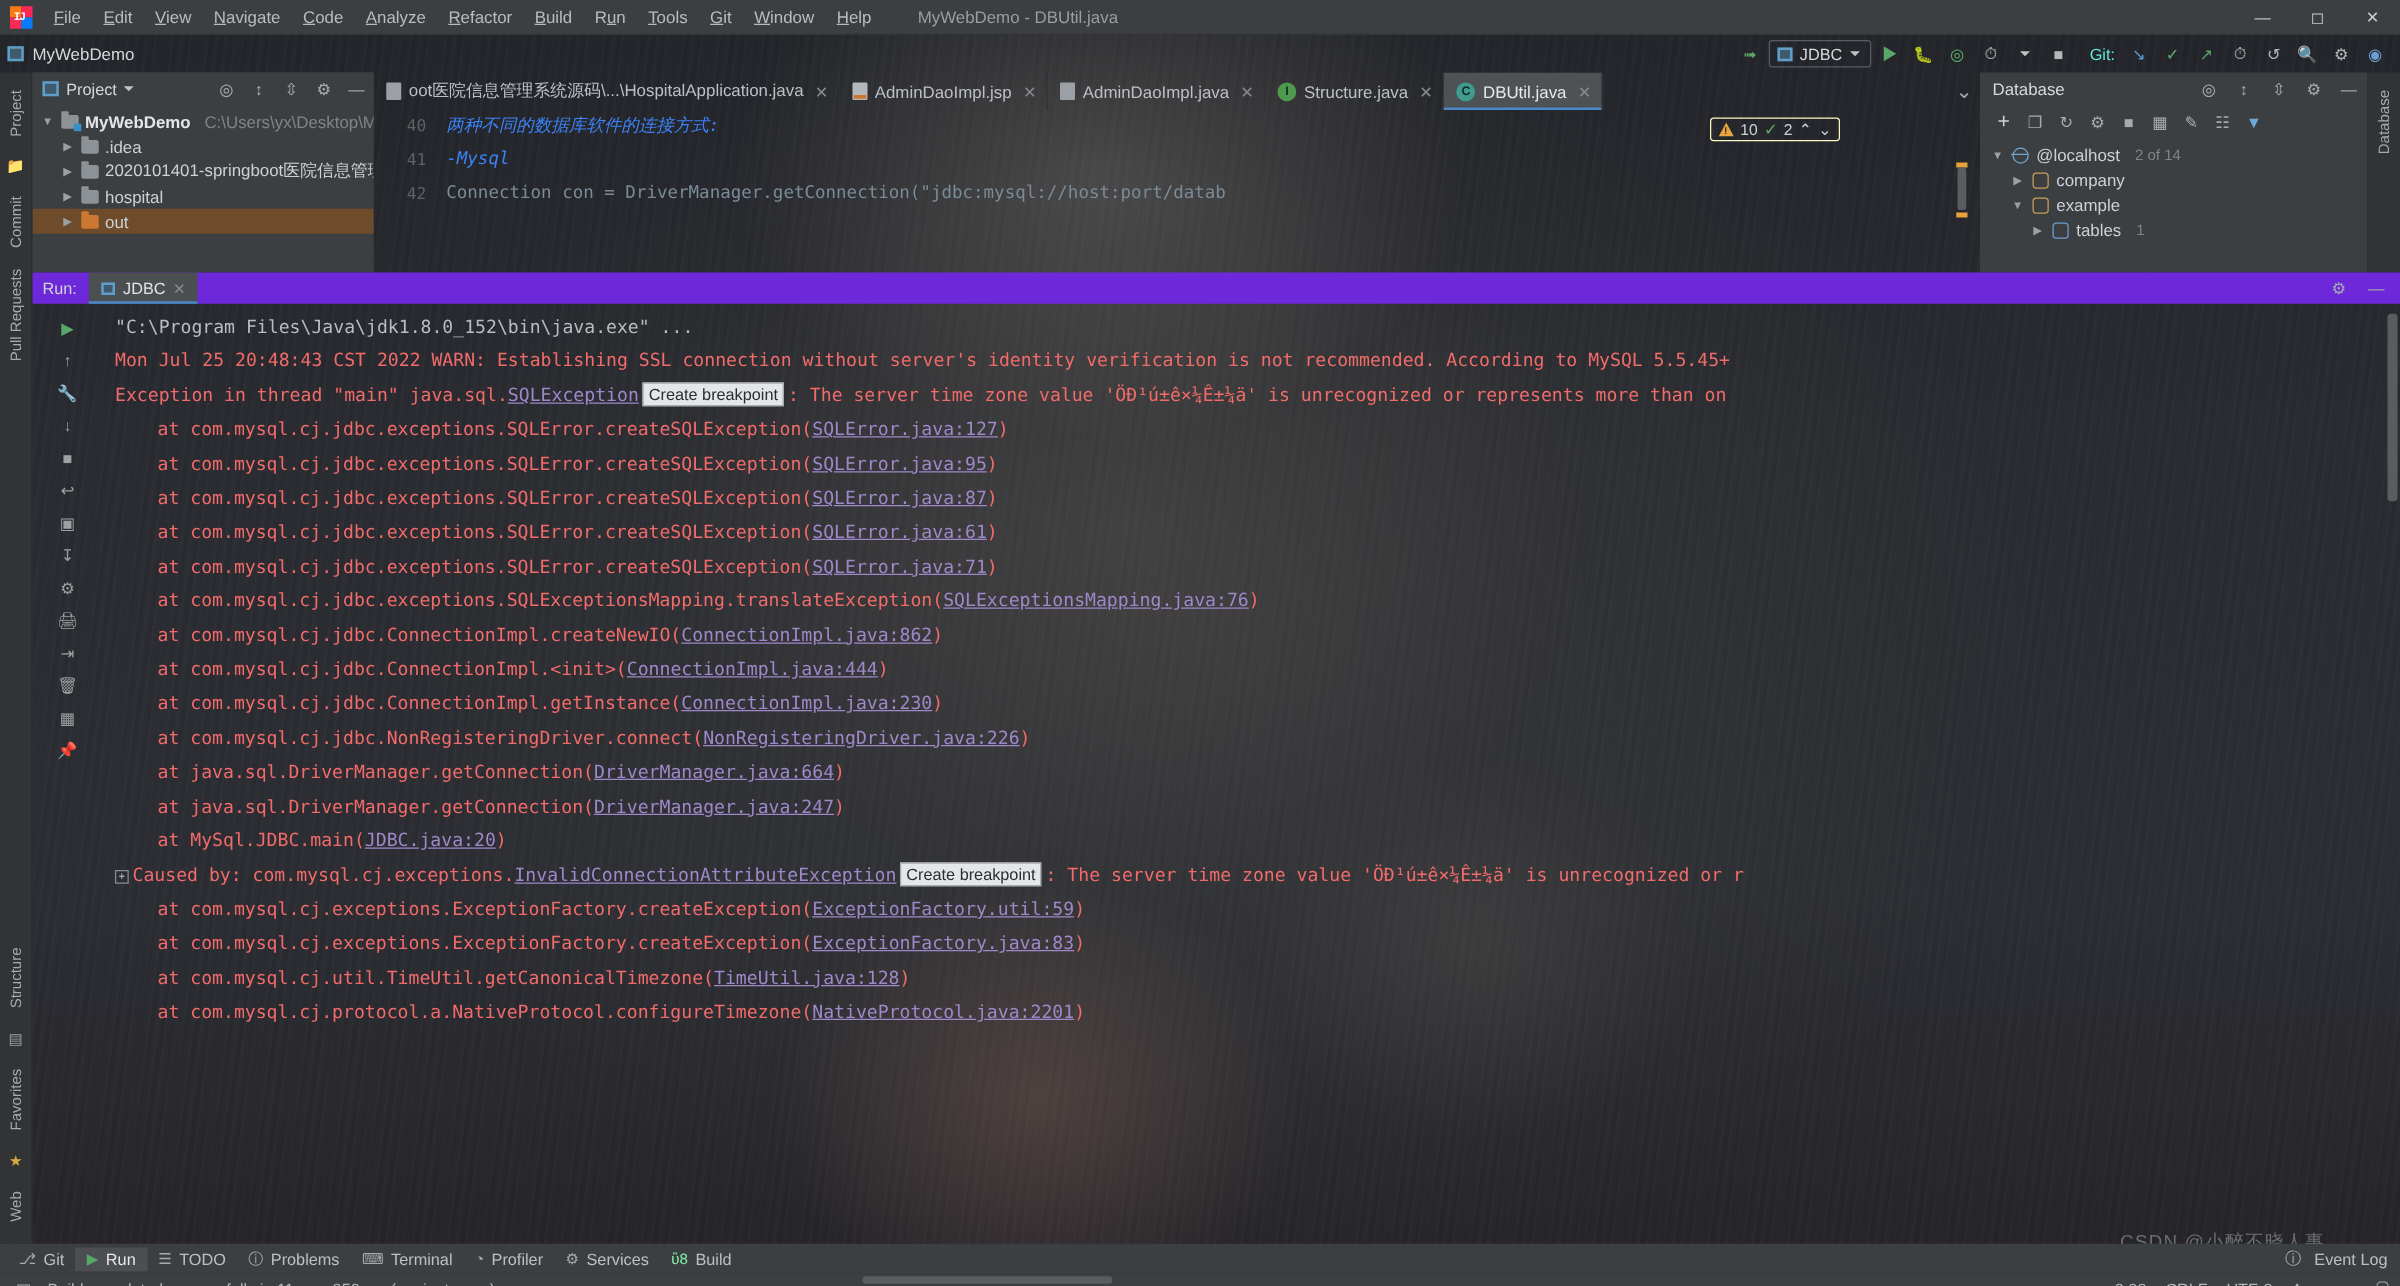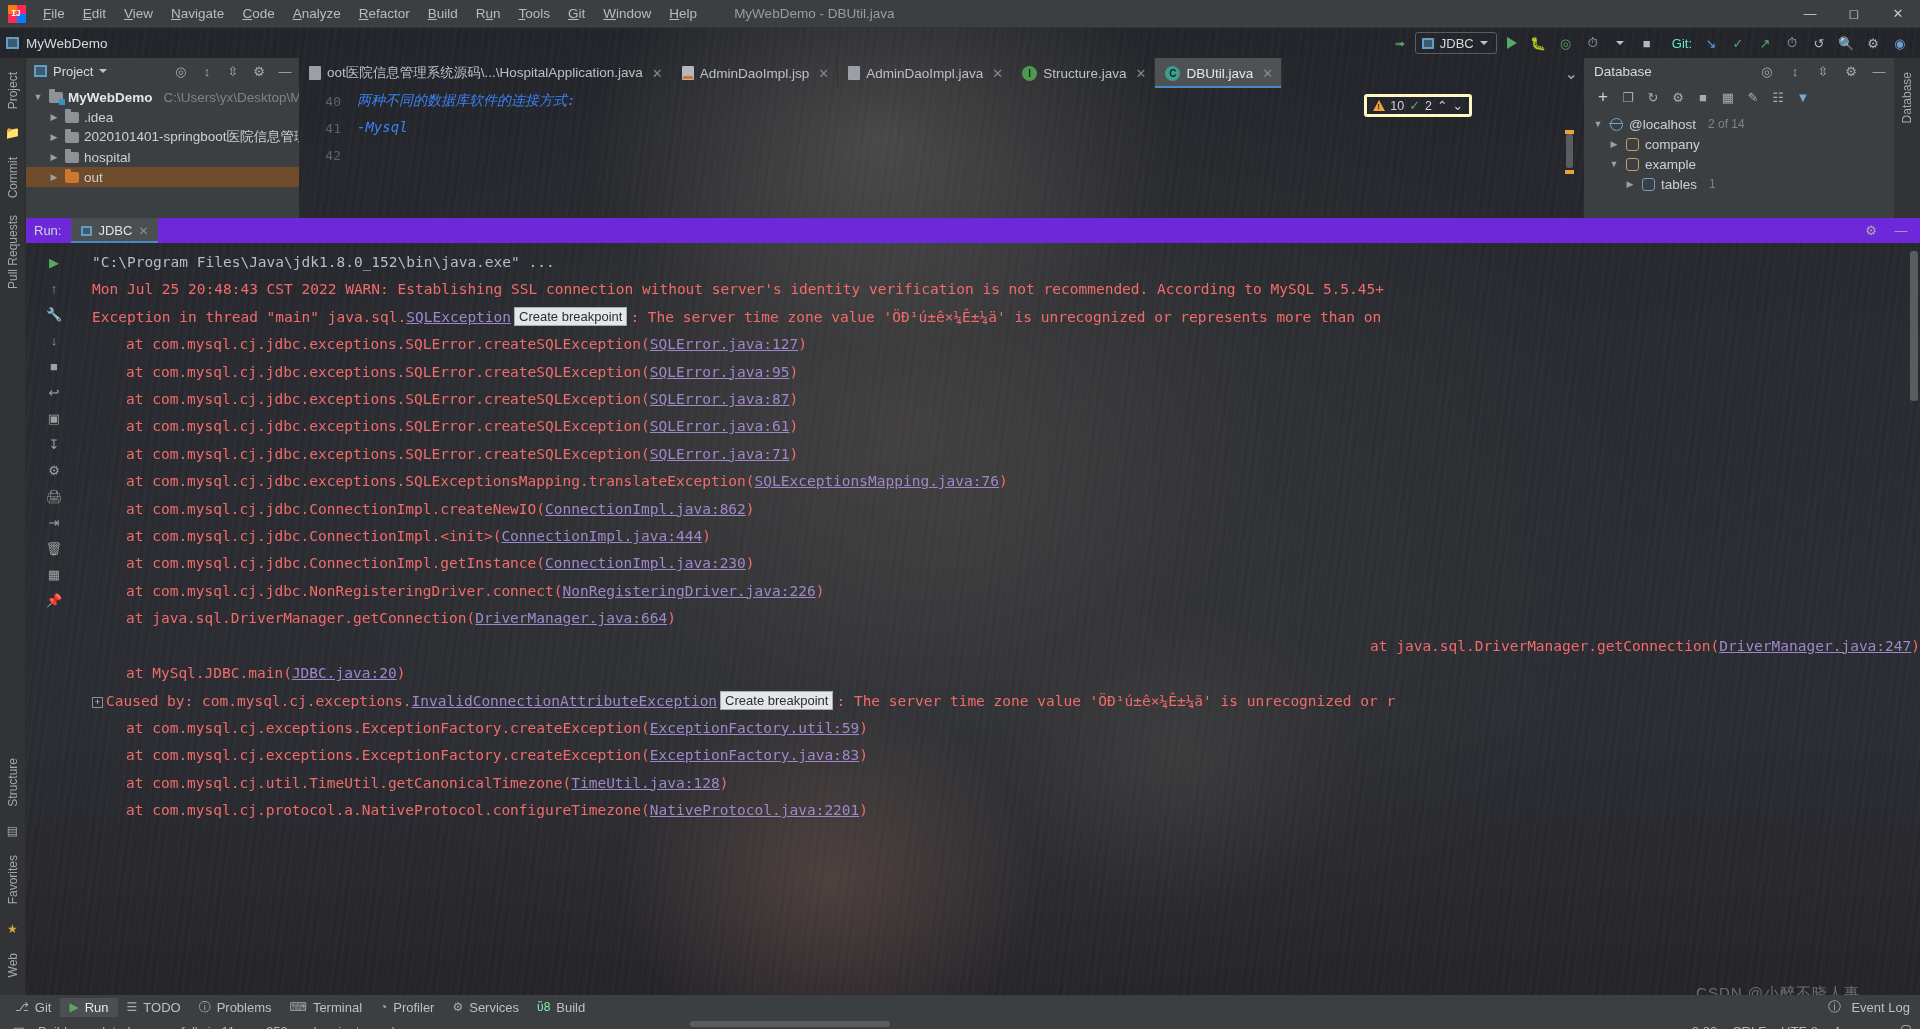--- a/index.html
+++ b/index.html
@@ -128,21 +128,21 @@
 
   
   .code-slice{ height:88px; position:relative; overflow:hidden; font-family:"DejaVu Sans Mono", monospace;}
   .gutter{ position:absolute;left:0;top:0;bottom:0;width:48px; }
   .lnum{ position:absolute;right:6px;color:#5e6366;font-size:13px;}
   .cline{ position:absolute;left:58px;white-space:nowrap;font-size:14px;}
   .c-comment{ color:#3b82f6; font-style:italic;}
   .c-code{ color:#7a8c98; }
   .inspect-widget{
     position:absolute;right:112px;top:6px;display:flex;align-items:center;gap:5px;
-    border:3px solid #fef9c3;border-radius:3px;padding:1px 6px;font-family:"Liberation Sans",sans-serif;
+    border:1px solid #fef9c3;border-radius:3px;padding:1px 6px;font-family:"Liberation Sans",sans-serif;
   }
   .iw-num{ color:#cfd2d5;font-size:12.5px;}
   .warn-tri{width:0;height:0;border-left:6px solid transparent;border-right:6px solid transparent;border-bottom:11px solid #e8a33d;position:relative;}
   .warn-tri::after{content:"!";position:absolute;left:-2px;top:2px;color:#3a2b12;font-size:8px;font-weight:bold;}
   .chk{color:#59a869;font-size:13px;}
   .mini-marks{ position:absolute;right:8px;top:0;bottom:0;width:12px;}
   .mk{position:absolute;right:2px;width:9px;height:4px;background:#e8a33d;}
   .scroll-thumb{position:absolute;right:3px;width:7px;background:#5a5d60;border-radius:2px;}
 
   
@@ -384,20 +384,21 @@
               <span class="tabbar-right">⌄</span>
             </div>
           <div class="code-slice">
             <div class="gutter">
               <div class="lnum" style="top:6px;">40</div>
               <div class="lnum" style="top:33px;">41</div>
               <div class="lnum" style="top:60px;">42</div>
             </div>
             <div class="cline c-comment" style="top:4px;">两种不同的数据库软件的连接方式:</div>
             <div class="cline c-comment" style="top:31px;">-Mysql</div>
+            <div class="cline c-code" style="top:58px;">Connection con = DriverManager.getConnection("jdbc:mysql://host:port/datab</div>
 
             <div class="inspect-widget">
               <span class="warn-tri"></span>
               <span class="iw-num">10</span>
               <span class="chk">✓</span>
               <span class="iw-num">2</span>
               <span class="iw-num">⌃</span>
               <span class="iw-num">⌄</span>
             </div>
             <div class="mini-marks">
@@ -499,21 +500,21 @@
               <div class="cl" style="padding-left: 44px;"><span class="c-red">at com.mysql.cj.jdbc.exceptions.SQLError.createSQLException(</span><span class="c-link">SQLError.java:95</span><span class="c-red">)</span></div>
               <div class="cl" style="padding-left: 44px;"><span class="c-red">at com.mysql.cj.jdbc.exceptions.SQLError.createSQLException(</span><span class="c-link">SQLError.java:87</span><span class="c-red">)</span></div>
               <div class="cl" style="padding-left: 44px;"><span class="c-red">at com.mysql.cj.jdbc.exceptions.SQLError.createSQLException(</span><span class="c-link">SQLError.java:61</span><span class="c-red">)</span></div>
               <div class="cl" style="padding-left: 44px;"><span class="c-red">at com.mysql.cj.jdbc.exceptions.SQLError.createSQLException(</span><span class="c-link">SQLError.java:71</span><span class="c-red">)</span></div>
               <div class="cl" style="padding-left: 44px;"><span class="c-red">at com.mysql.cj.jdbc.exceptions.SQLExceptionsMapping.translateException(</span><span class="c-link">SQLExceptionsMapping.java:76</span><span class="c-red">)</span></div>
               <div class="cl" style="padding-left: 44px;"><span class="c-red">at com.mysql.cj.jdbc.ConnectionImpl.createNewIO(</span><span class="c-link">ConnectionImpl.java:862</span><span class="c-red">)</span></div>
               <div class="cl" style="padding-left: 44px;"><span class="c-red">at com.mysql.cj.jdbc.ConnectionImpl.&lt;init&gt;(</span><span class="c-link">ConnectionImpl.java:444</span><span class="c-red">)</span></div>
               <div class="cl" style="padding-left: 44px;"><span class="c-red">at com.mysql.cj.jdbc.ConnectionImpl.getInstance(</span><span class="c-link">ConnectionImpl.java:230</span><span class="c-red">)</span></div>
               <div class="cl" style="padding-left: 44px;"><span class="c-red">at com.mysql.cj.jdbc.NonRegisteringDriver.connect(</span><span class="c-link">NonRegisteringDriver.java:226</span><span class="c-red">)</span></div>
               <div class="cl" style="padding-left: 44px;"><span class="c-red">at java.sql.DriverManager.getConnection(</span><span class="c-link">DriverManager.java:664</span><span class="c-red">)</span></div>
-              <div class="cl" style="padding-left: 44px; text-align: right;"><span class="c-red">at java.sql.DriverManager.getConnection(</span><span class="c-link">DriverManager.java:247</span><span class="c-red">)</span></div>
+              <div class="cl" style="padding-left: 44px;"><span class="c-red">at java.sql.DriverManager.getConnection(</span><span class="c-link">DriverManager.java:247</span><span class="c-red">)</span></div>
               <div class="cl" style="padding-left: 44px;"><span class="c-red">at MySql.JDBC.main(</span><span class="c-link">JDBC.java:20</span><span class="c-red">)</span></div>
               <div class="cl"><span class="fold">+</span><span class="c-red">Caused by: com.mysql.cj.exceptions.</span><span class="c-link">InvalidConnectionAttributeException</span><span class="bp-badge">Create breakpoint</span><span class="c-red">: The server time zone value 'ÖÐ¹ú±ê×¼Ê±¼ä' is unrecognized or r</span></div>
               <div class="cl" style="padding-left: 44px;"><span class="c-red">at com.mysql.cj.exceptions.ExceptionFactory.createException(</span><span class="c-link">ExceptionFactory.util:59</span><span class="c-red">)</span></div>
               <div class="cl" style="padding-left: 44px;"><span class="c-red">at com.mysql.cj.exceptions.ExceptionFactory.createException(</span><span class="c-link">ExceptionFactory.java:83</span><span class="c-red">)</span></div>
               <div class="cl" style="padding-left: 44px;"><span class="c-red">at com.mysql.cj.util.TimeUtil.getCanonicalTimezone(</span><span class="c-link">TimeUtil.java:128</span><span class="c-red">)</span></div>
               <div class="cl" style="padding-left: 44px;"><span class="c-red">at com.mysql.cj.protocol.a.NativeProtocol.configureTimezone(</span><span class="c-link">NativeProtocol.java:2201</span><span class="c-red">)</span></div>
             </div>
         </div>
       </div>
     </div>

